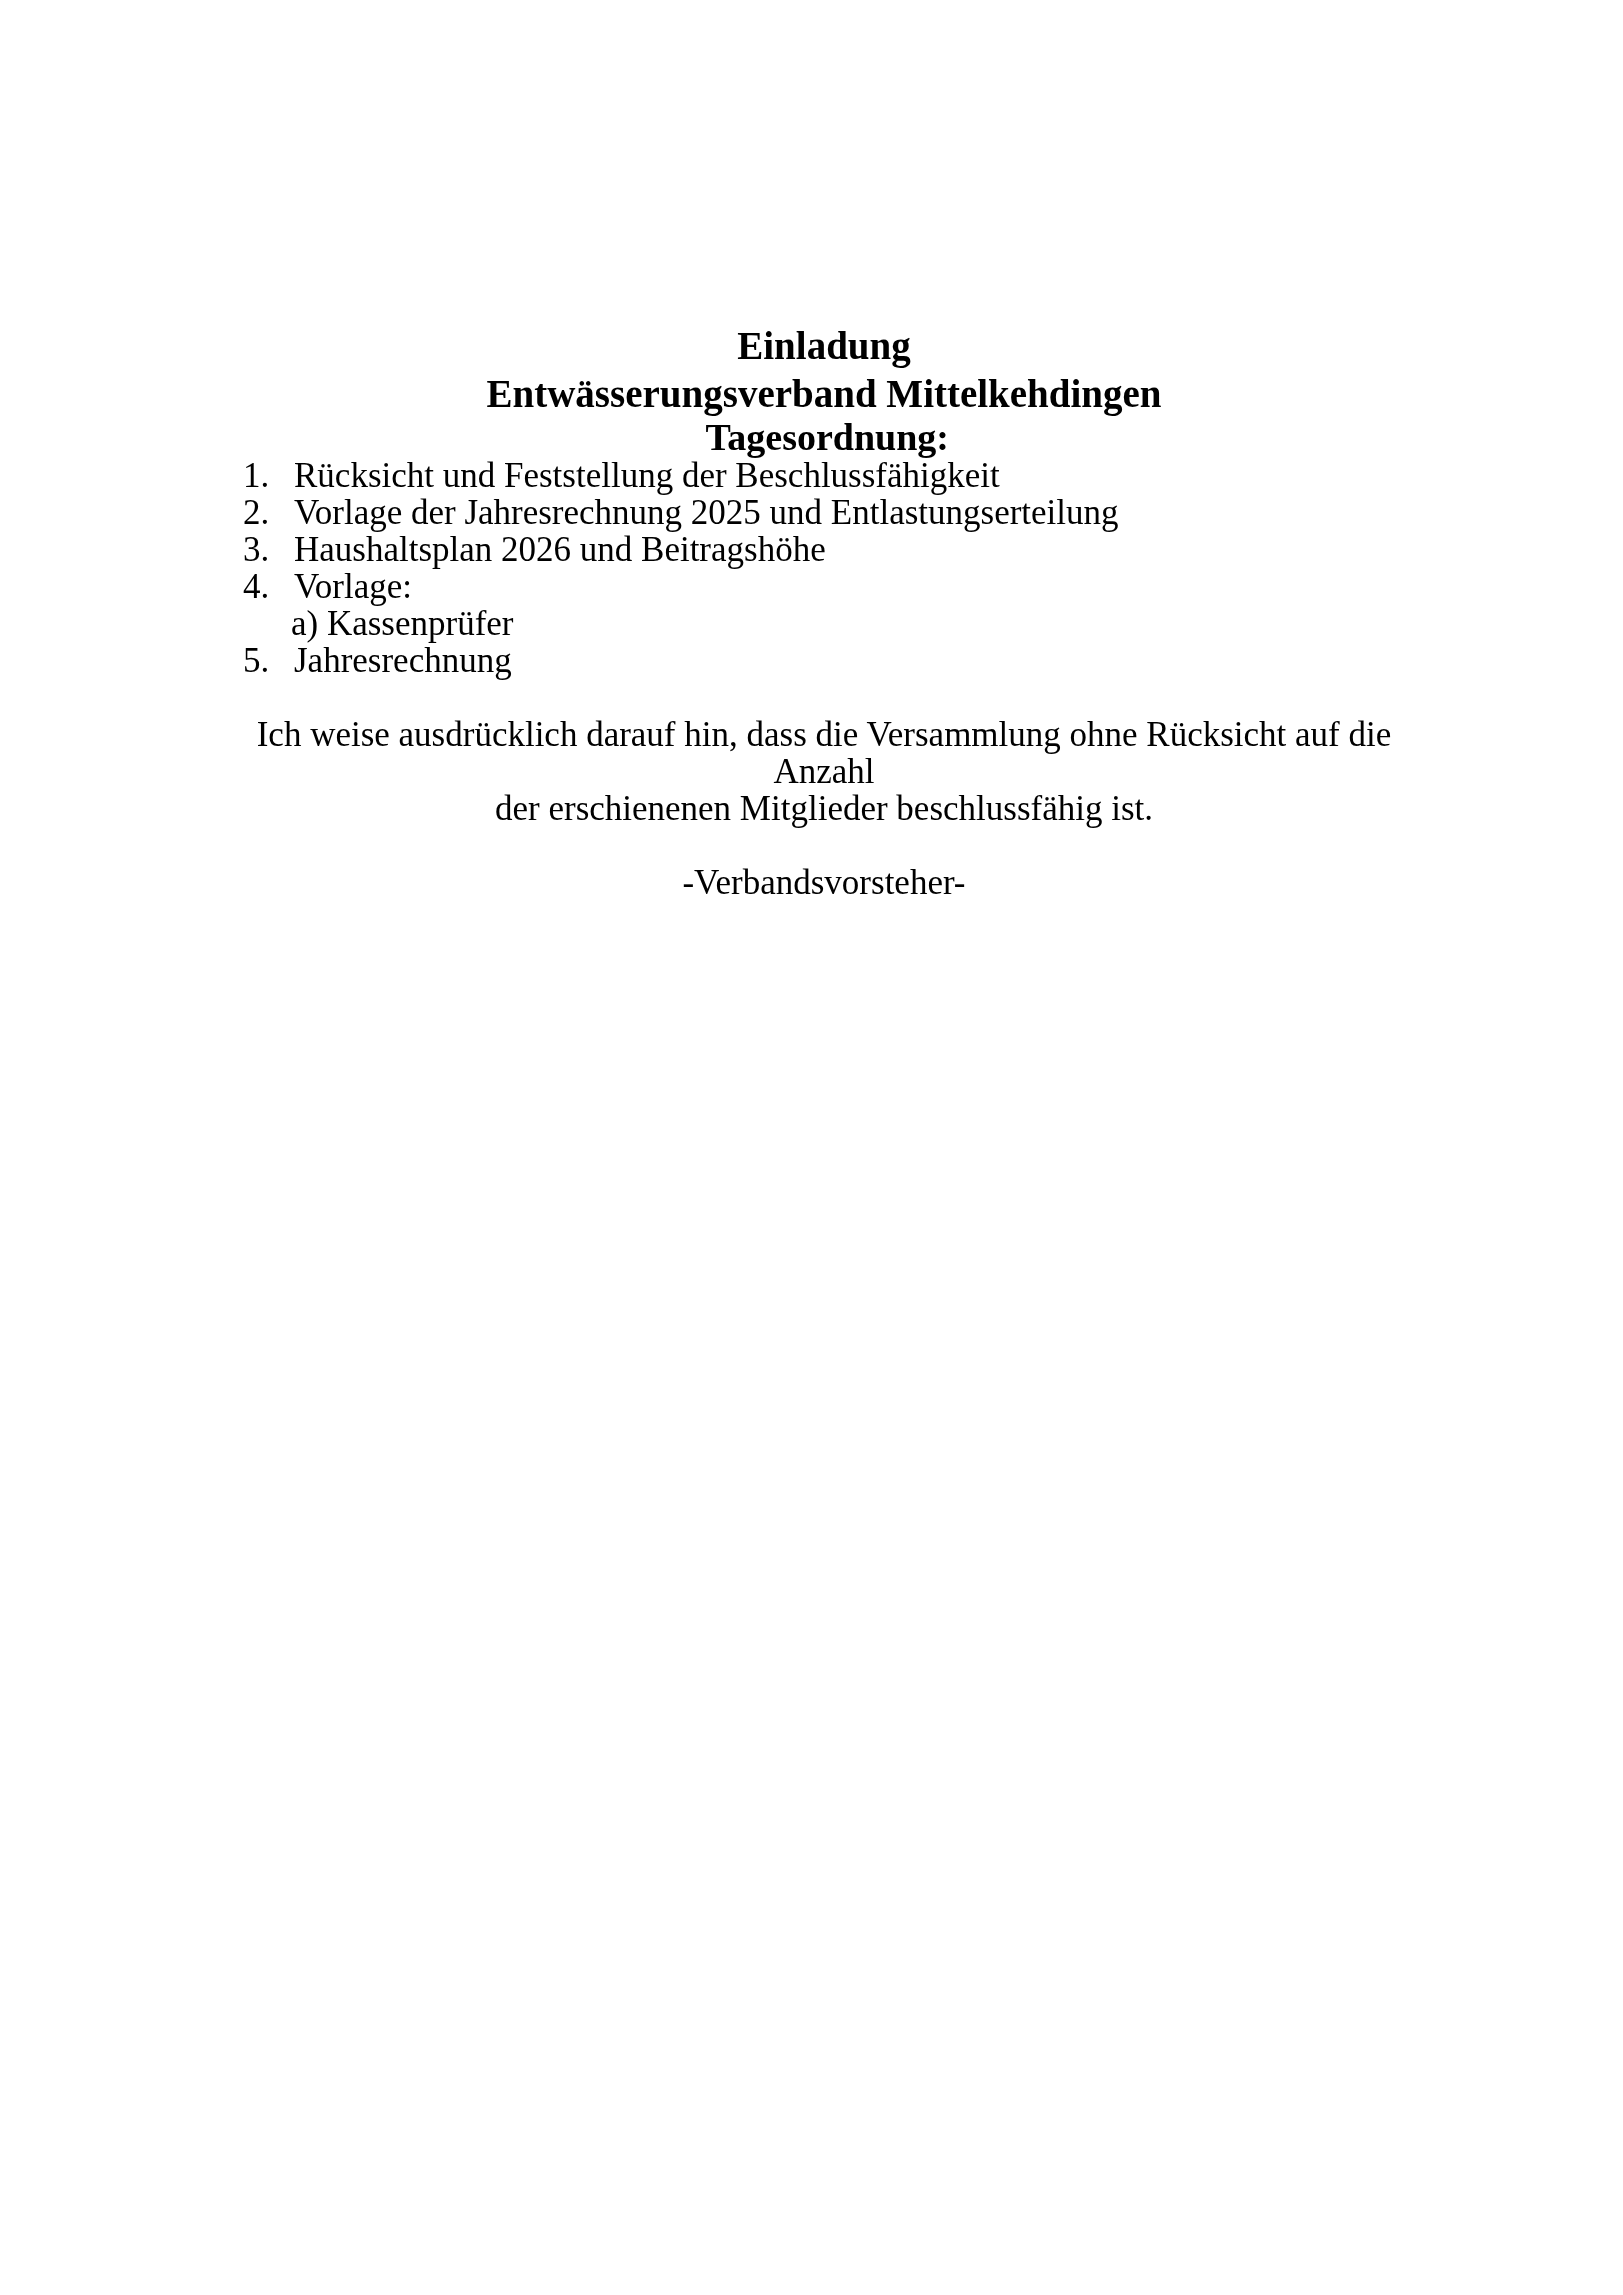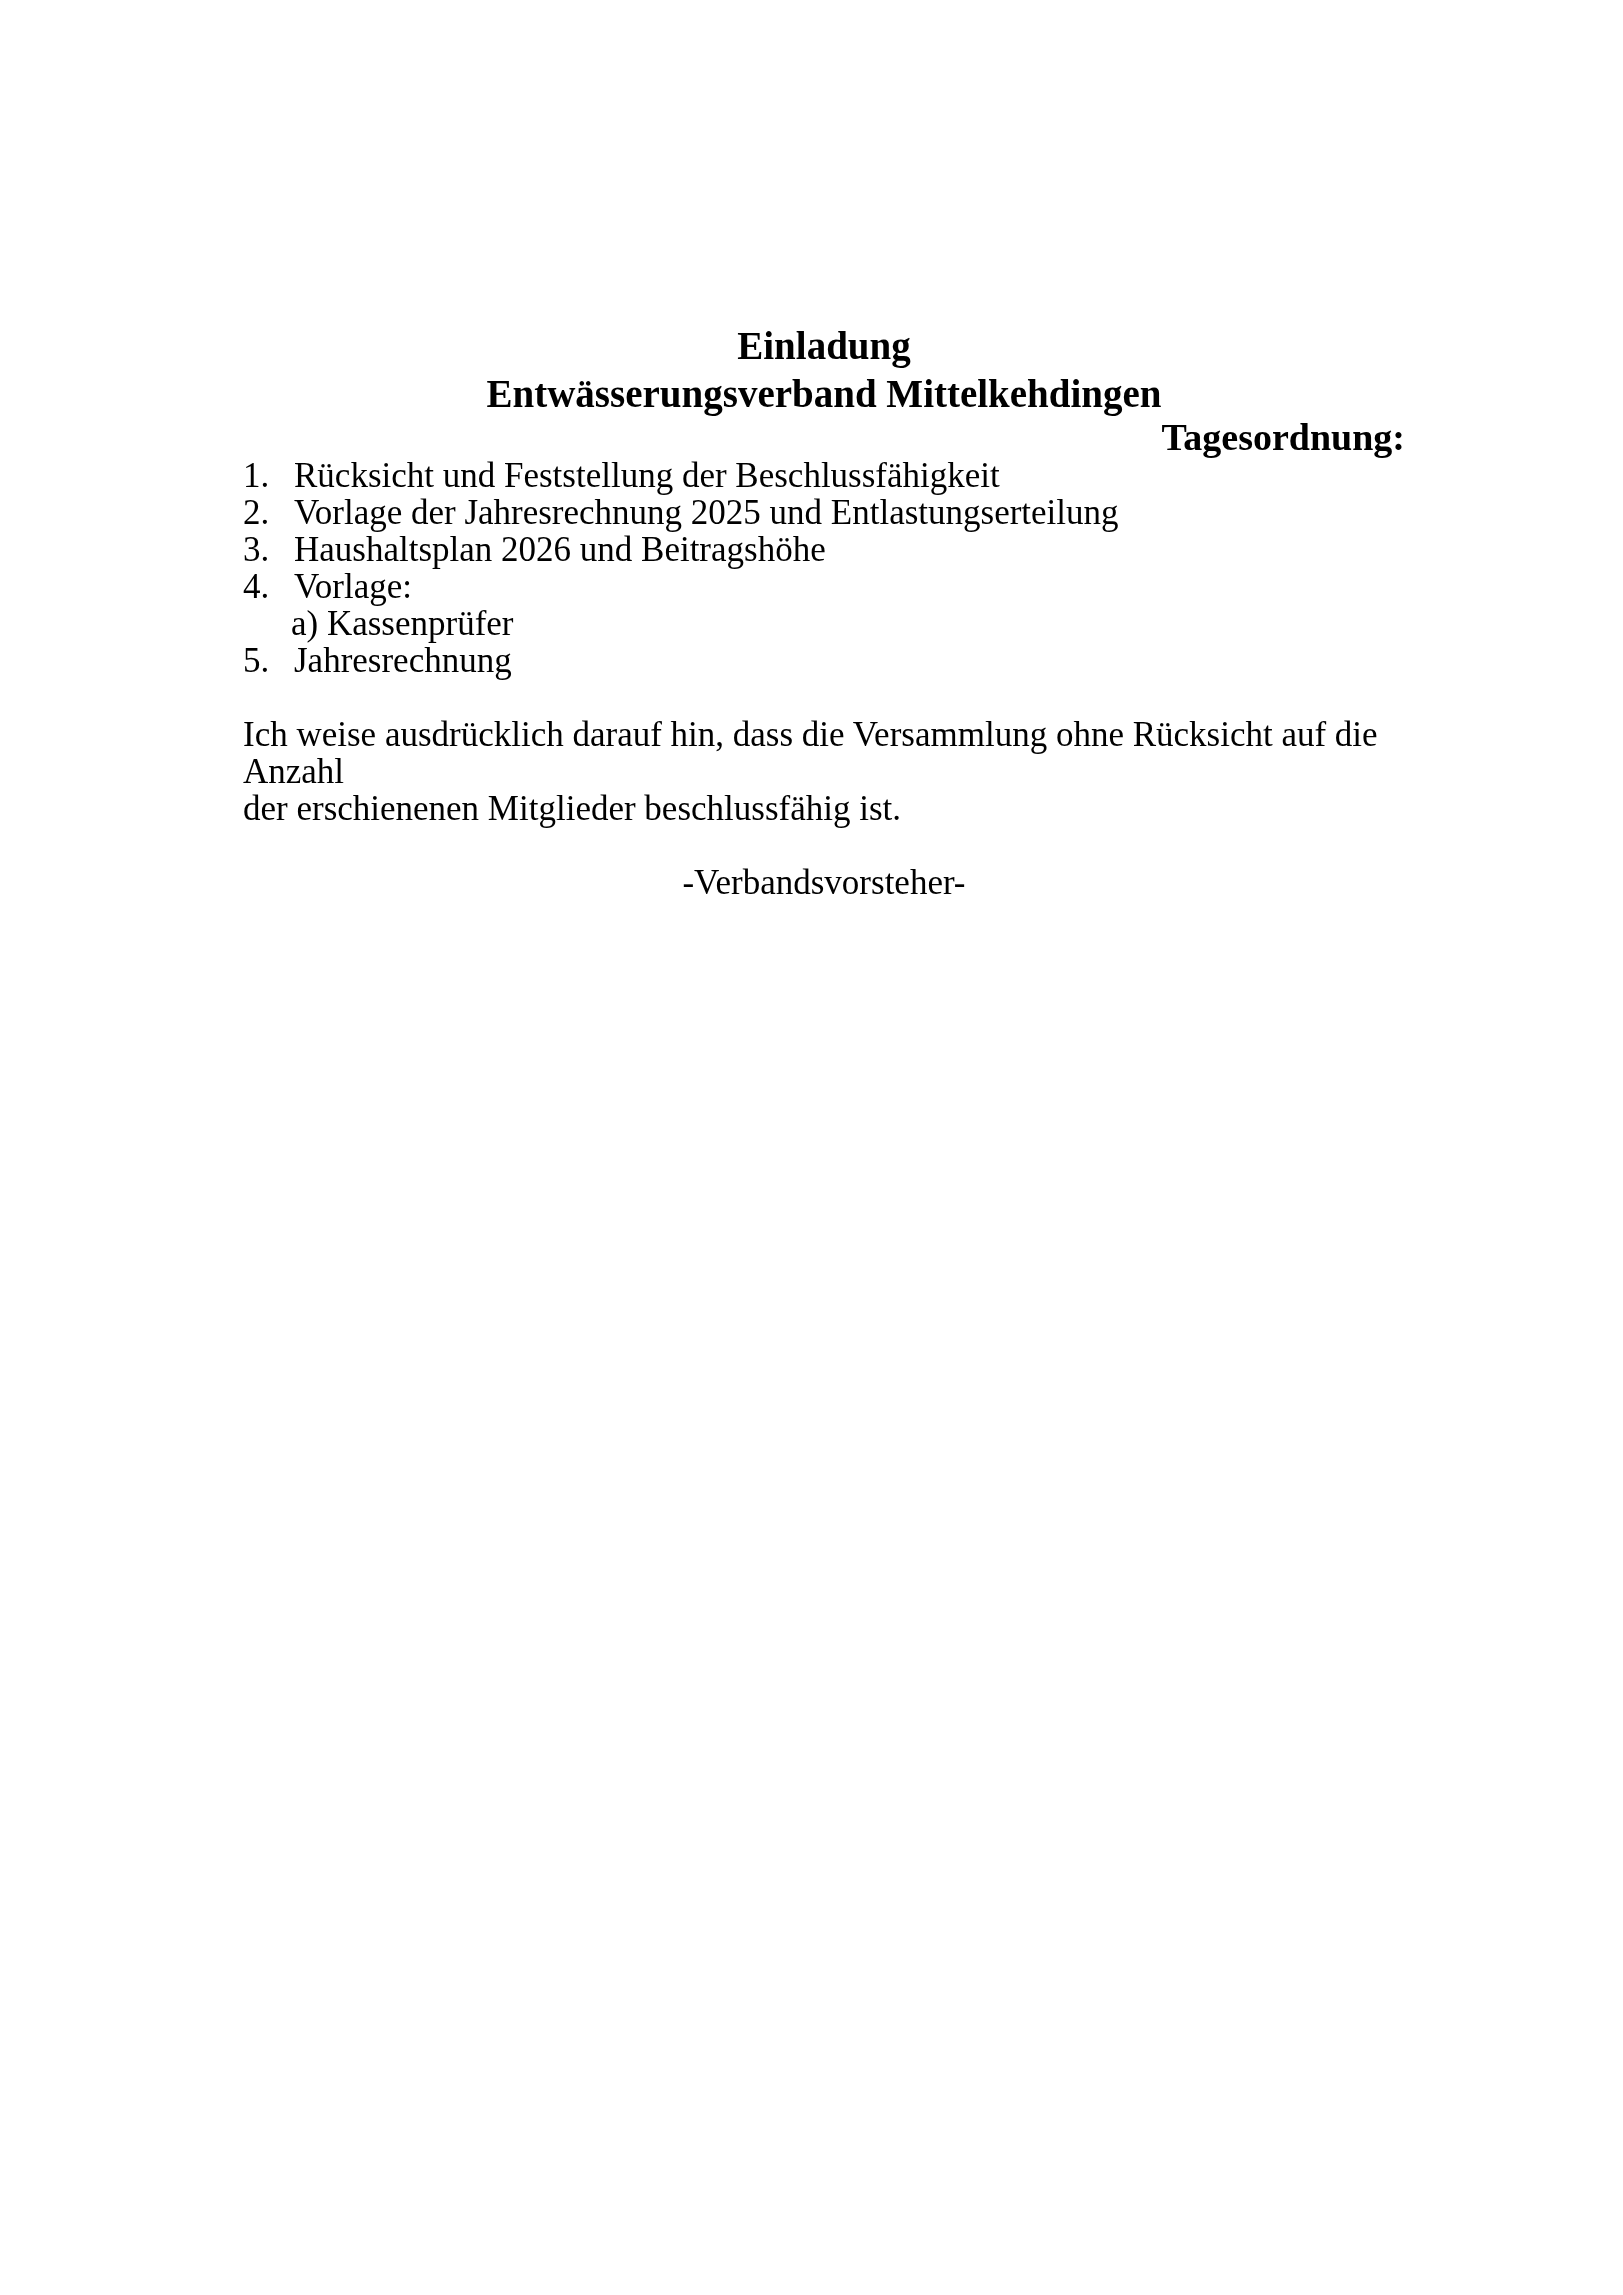--- a/index.html
+++ b/index.html
@@ -32,21 +32,21 @@
     font-size: 35px;
     font-weight: normal;
     line-height: 38px;
     text-align: center;
   }
   .agenda-heading {
     font-size: 38px;
     font-weight: bold;
     line-height: 39px;
     padding-left: 6.5px;
-    text-align: right;
+    text-align: center;
   }
   .agenda-list {
     font-size: 35px;
     line-height: 37px;
   }
   .agenda-row {
     display: flex;
     align-items: baseline;
   }
   .agenda-num {
@@ -56,21 +56,21 @@
   .agenda-text {
     flex: 1 1 auto;
   }
   .agenda-subrow {
     padding-left: 48px;
   }
   .notice {
     margin-top: 37px;
     font-size: 35px;
     line-height: 37px;
-    text-align: left;
+    text-align: center;
   }
   .signature {
     margin-top: 37px;
     font-size: 35px;
     line-height: 37px;
     text-align: center;
   }
 </style>
 </head>
 <body>

